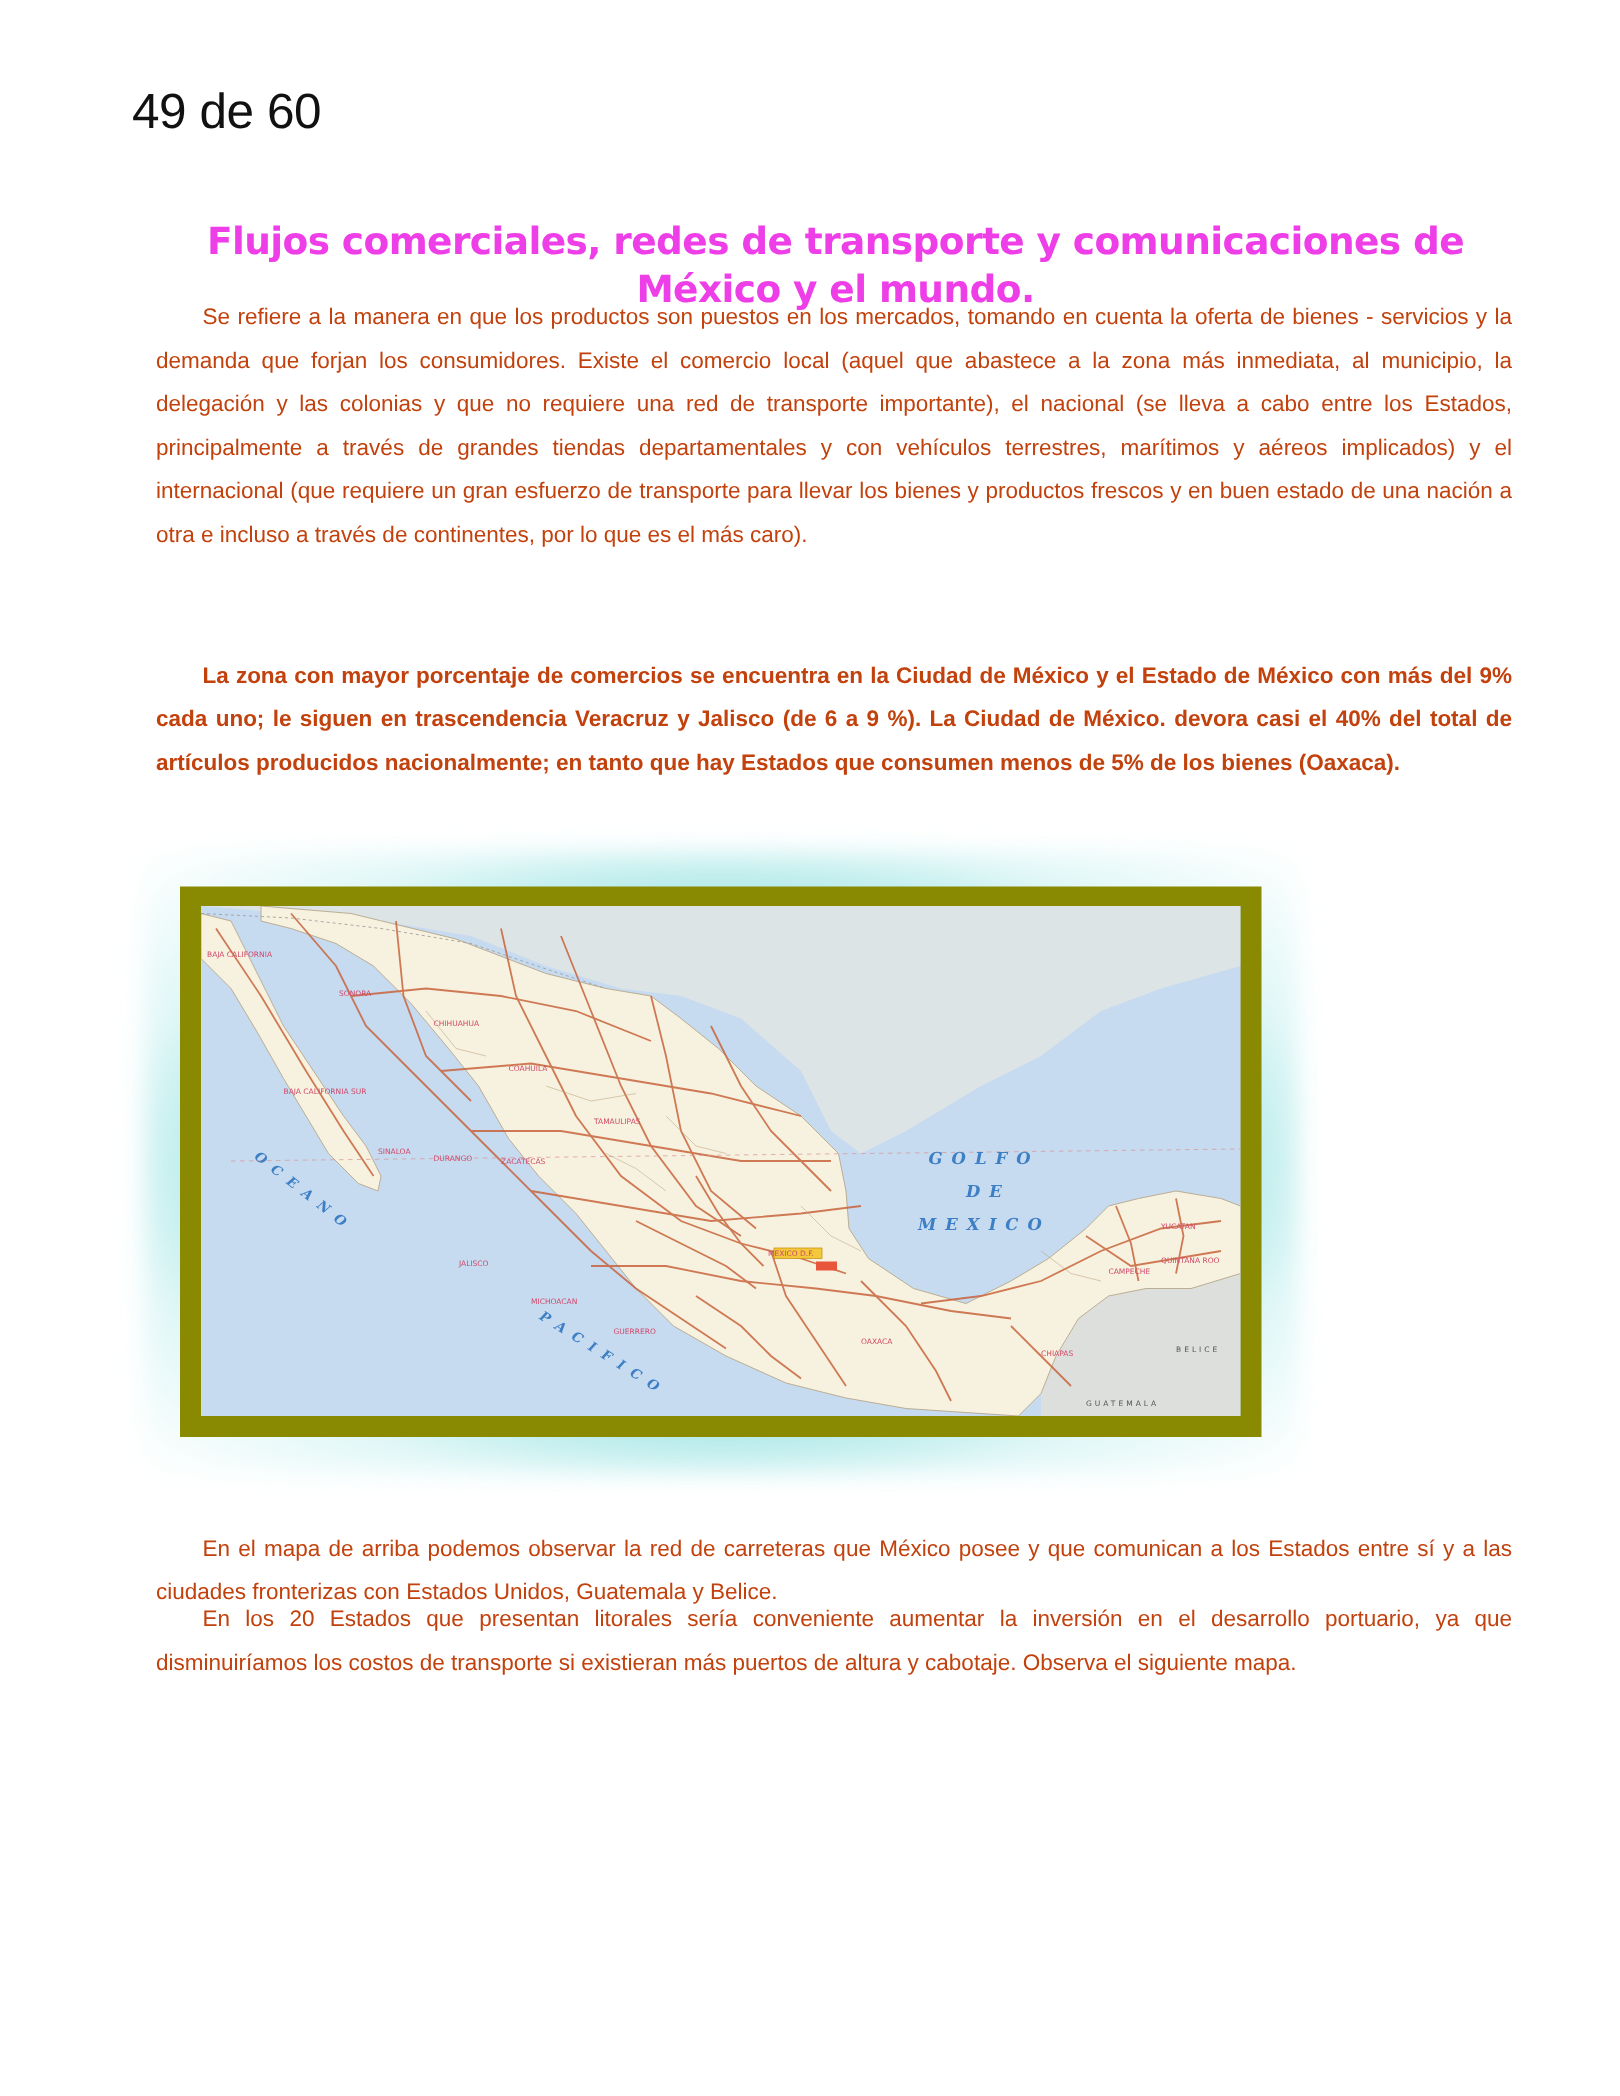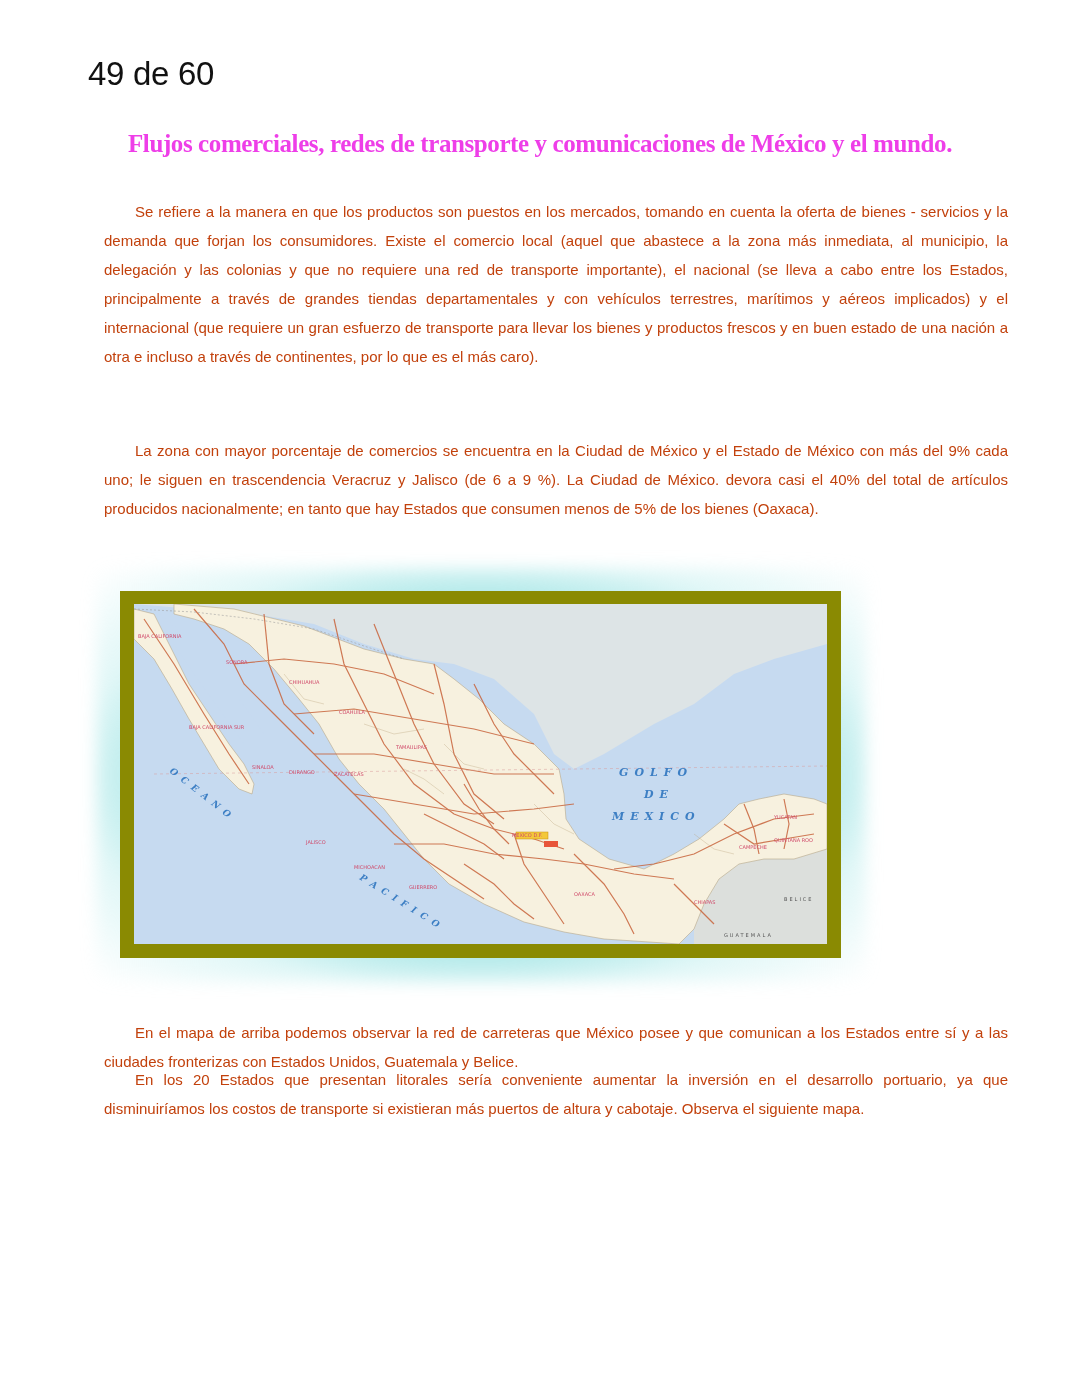--- a/index.html
+++ b/index.html
@@ -21,21 +21,21 @@
       color: #ee3ee8; letter-spacing: -0.4px;
     }
     .para {
       position: absolute; left: 104px; width: 904px;
       font-family: "Liberation Sans", "DejaVu Sans", sans-serif;
       font-size: 15px; line-height: 29px; color: #c2410c;
       text-align: justify; text-indent: 31px; margin: 0;
       hyphens: manual;
     }
     #p1 { top: 197px; }
-    #p2 { top: 436px; }
+    #p2 { top: 436px; font-weight: bold; }
     #p3 { top: 1003px; margin-top: 15px; }
     #p4 { top: 1065px; }
 
     .map-glow {
       position: absolute; left: 96px; top: 568px; width: 770px; height: 414px;
       background: radial-gradient(ellipse at center, rgba(150,225,225,0.9) 55%, rgba(180,235,235,0.4) 75%, rgba(255,255,255,0) 100%);
       filter: blur(8px);
     }
     .map-frame {
       position: absolute; left: 120px; top: 591px; width: 721px; height: 367px;
@@ -51,21 +51,21 @@
       font-style: italic; font-weight: bold; fill: #3d7fc4; letter-spacing: 6px;
     }
     .state-label { font-family: "DejaVu Sans", sans-serif; font-size: 5px; fill: #d04a6a; }
     .country-label { font-family: "DejaVu Sans", sans-serif; font-size: 5px; fill: #555; letter-spacing: 2px; }
   </style>
 </head>
 <body>
 
 <div class="page-counter">49 de 60</div>
 
-<h1 class="title" style="margin:0;font-family:Liberation Serif, serif;">Flujos comerciales, redes de transporte y comunicaciones de México y el mundo.</h1>
+<h1 class="title" style="margin:17px;">Flujos comerciales, redes de transporte y comunicaciones de México y el mundo.</h1>
 
 <p class="para" id="p1">Se refiere a la manera en que los productos son puestos en los mercados, tomando en cuenta la oferta de bienes - servicios y la demanda que forjan los consumidores. Existe el comercio local (aquel que abastece a la zona más inmediata, al municipio, la delegación y las colonias y que no requiere una red de transporte importante), el nacional (se lleva a cabo entre los Estados, principalmente a través de grandes tiendas departamentales y con vehículos terrestres, marítimos y aéreos implicados) y el internacional (que requiere un gran esfuerzo de transporte para llevar los bienes y productos frescos y en buen estado de una nación a otra e incluso a través de continentes, por lo que es el más caro).</p>
 <p class="para" id="p2">La zona con mayor porcentaje de comercios se encuentra en la Ciudad de México y el Estado de México con más del 9% cada uno; le siguen en trascendencia Veracruz y Jalisco (de 6 a 9 %). La Ciu­dad de México. devora casi el 40% del total de artículos producidos nacionalmente; en tanto que hay Estados que consumen menos de 5% de los bienes (Oaxaca).</p>
 
 <div class="map-glow"></div>
 <div class="map-frame">
   <div class="map-inner">
     <svg width="693" height="340" viewBox="0 0 693 340">
 
       <rect x="0" y="0" width="693" height="340" fill="#c6daf0"></rect>

